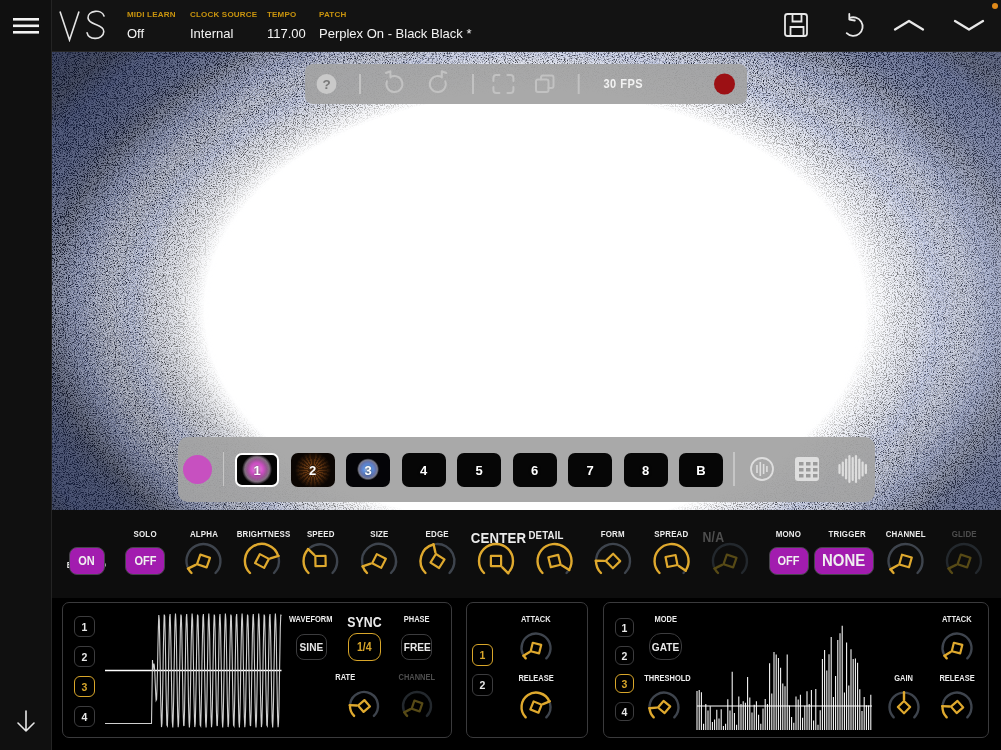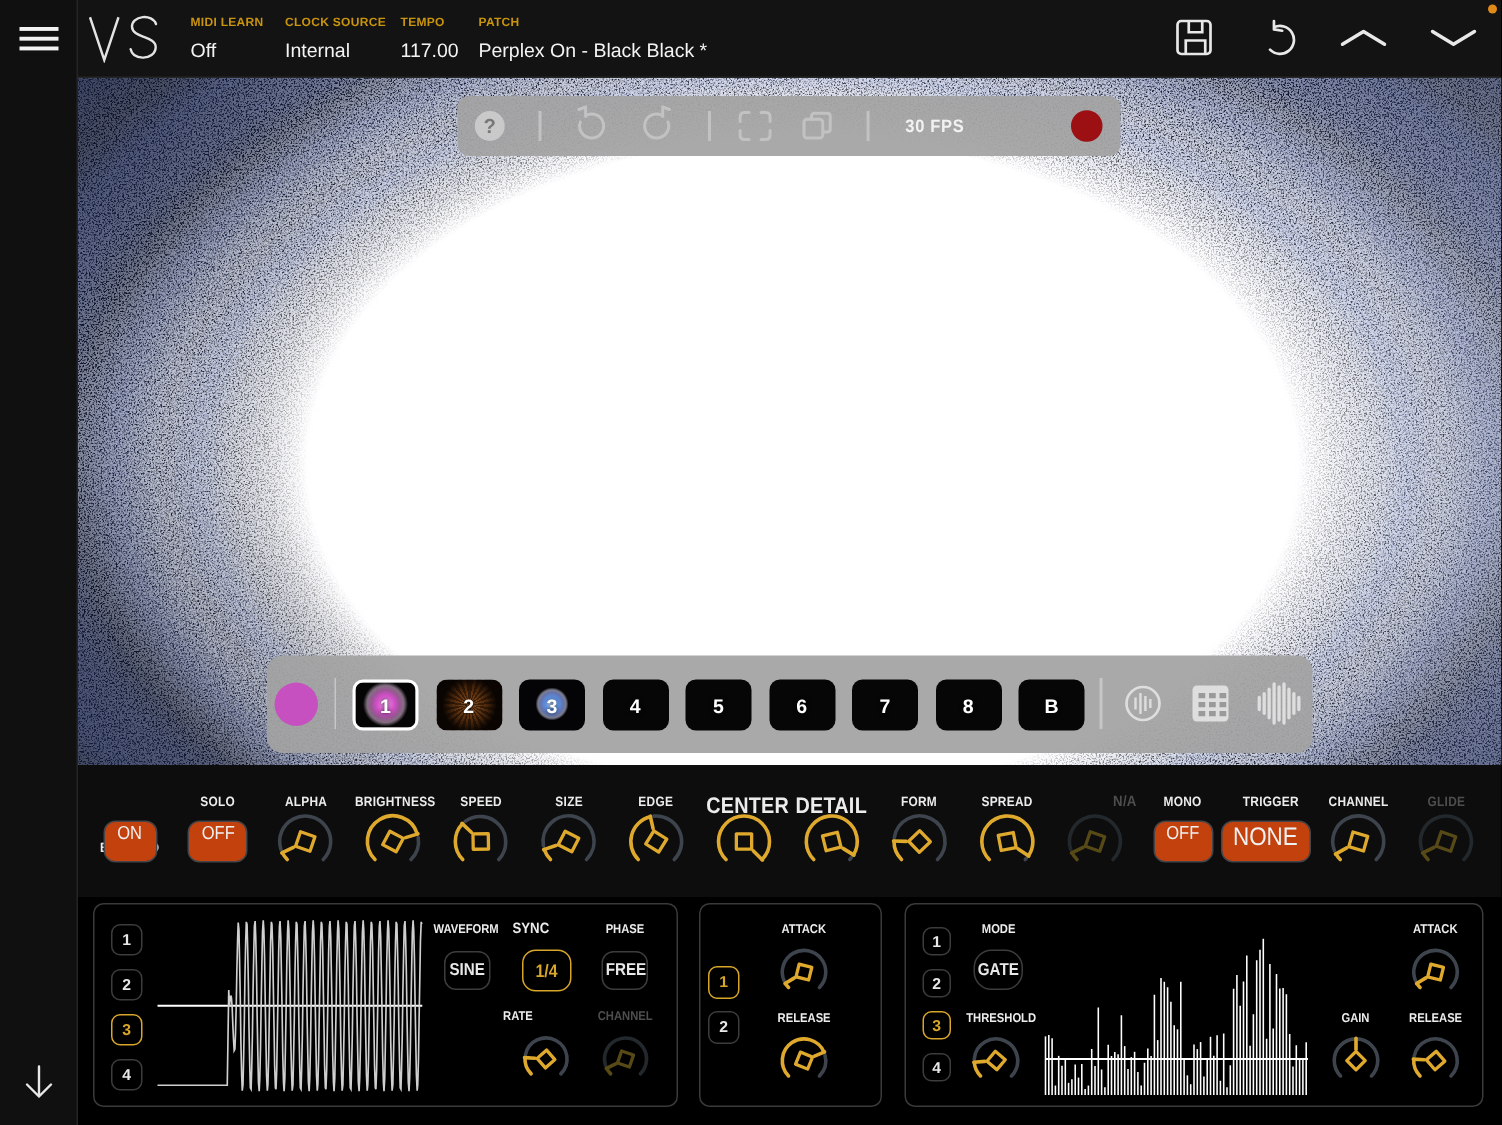--- a/index.html
+++ b/index.html
@@ -1,19 +1,19 @@
 <!DOCTYPE html>
 <html><head><meta charset="utf-8"><style>
 *{margin:0;padding:0;box-sizing:border-box}
 body{width:1001px;height:750px;background:#000;font-family:"Liberation Sans",sans-serif;overflow:hidden;position:relative}
 .abs{position:absolute}
 .lbl{font-weight:bold;color:#ececec;white-space:nowrap}
 .gold{color:#c9940e}
 .dim{color:#4e4e4e}
-.btn{position:absolute;border:1.5px solid #45454a;border-radius:8px;background:#c2410c;color:#f0f0f0;font-weight:normal;display:flex;justify-content:center}
+.btn{position:absolute;border:1.5px solid #45454a;border-radius:8px;background:#a21caf;color:#f0f0f0;font-weight:bold;display:flex;align-items:center;justify-content:center}
 .cond{display:inline-block;transform:scaleX(0.88)}
 </style></head><body>
 <div class="abs" style="left:0;top:0;width:1001px;height:52px;background:#131313;border-bottom:1px solid #262626"></div>
 <div class="abs" style="left:0;top:0;width:52px;height:750px;background:#101010;border-right:1px solid #242424"></div>
 <svg class="abs" style="left:12px;top:17px" width="28" height="20">
     <rect x="1" y="1" width="26" height="2.6" fill="#f2f2f2"></rect>
     <rect x="1" y="7.5" width="26" height="2.6" fill="#f2f2f2"></rect>
     <rect x="1" y="14" width="26" height="2.6" fill="#f2f2f2"></rect>
   </svg>
 <svg class="abs" style="left:58px;top:10px" width="52" height="32" viewBox="0 0 52 32">
@@ -145,24 +145,24 @@
 <div class="abs lbl " style="left:116.0px;top:529px;width:58px;text-align:center;font-size:9px;letter-spacing:.2px"><span class="cond">SOLO</span></div>
 <div class="btn" style="left:125.0px;top:547px;width:40px;height:28px;font-size:12.5px">
     <span class="cond">OFF</span>
   </div>
 <div class="abs lbl " style="left:174.5px;top:529px;width:58px;text-align:center;font-size:9px;letter-spacing:.2px"><span class="cond">ALPHA</span></div>
 <div class="abs lbl " style="left:233.0px;top:529px;width:58px;text-align:center;font-size:9px;letter-spacing:.2px"><span class="cond">BRIGHTNESS</span></div>
 <div class="abs lbl " style="left:291.5px;top:529px;width:58px;text-align:center;font-size:9px;letter-spacing:.2px"><span class="cond">SPEED</span></div>
 <div class="abs lbl " style="left:350.0px;top:529px;width:58px;text-align:center;font-size:9px;letter-spacing:.2px"><span class="cond">SIZE</span></div>
 <div class="abs lbl " style="left:408.5px;top:529px;width:58px;text-align:center;font-size:9px;letter-spacing:.2px"><span class="cond">EDGE</span></div>
 <div class="abs lbl " style="left:467.0px;top:529px;width:58px;text-align:right;font-size:15px;letter-spacing:.2px"><span class="cond">CENTER</span></div>
-<div class="abs lbl " style="left:525.5px;top:529px;width:58px;text-align:center;font-size:15px;letter-spacing:.2px"><span class="cond">DETAIL</span></div>
+<div class="abs lbl " style="left:525.5px;top:529px;width:58px;font-size:11px;letter-spacing:.2px"><span class="cond">DETAIL</span></div>
 <div class="abs lbl " style="left:584.0px;top:529px;width:58px;text-align:center;font-size:9px;letter-spacing:.2px"><span class="cond">FORM</span></div>
 <div class="abs lbl " style="left:642.5px;top:529px;width:58px;text-align:center;font-size:9px;letter-spacing:.2px"><span class="cond">SPREAD</span></div>
-<div class="abs lbl dim" style="left:701.0px;top:529px;width:58px;text-align:right;font-size:10px;letter-spacing:.2px"><span class="cond">N/A</span></div>
+<div class="abs lbl dim" style="left:701.0px;top:529px;width:58px;text-align:left;font-size:14px;letter-spacing:.2px"><span class="cond">N/A</span></div>
 <div class="abs lbl " style="left:759.5px;top:529px;width:58px;text-align:center;font-size:9px;letter-spacing:.2px"><span class="cond">MONO</span></div>
 <div class="btn" style="left:768.5px;top:547px;width:40px;height:28px;font-size:12.5px">
     <span class="cond">OFF</span>
   </div>
 <div class="abs lbl " style="left:818.0px;top:529px;width:58px;text-align:center;font-size:9px;letter-spacing:.2px"><span class="cond">TRIGGER</span></div>
 <div class="btn" style="left:814px;top:547px;width:60px;height:28px;font-size:17px">
     <span class="cond">NONE</span>
   </div>
 <div class="abs lbl " style="left:876.5px;top:529px;width:58px;text-align:center;font-size:9px;letter-spacing:.2px"><span class="cond">CHANNEL</span></div>
 <div class="abs lbl dim" style="left:935.0px;top:529px;width:58px;text-align:center;font-size:9px;letter-spacing:.2px"><span class="cond">GLIDE</span></div>
@@ -221,21 +221,21 @@
 <div class="abs" style="left:603px;top:602px;width:386px;height:136px;border:1.5px solid #3a3a3c;border-radius:7px"></div>
 <div class="abs" style="left:74px;top:616px;width:21px;height:21px;border:1.5px solid #3c3c3e;border-radius:6px;display:flex;align-items:center;justify-content:center;color:#e8e8e8;font-weight:bold;font-size:10.5px">1</div>
 <div class="abs" style="left:74px;top:646px;width:21px;height:21px;border:1.5px solid #3c3c3e;border-radius:6px;display:flex;align-items:center;justify-content:center;color:#e8e8e8;font-weight:bold;font-size:10.5px">2</div>
 <div class="abs" style="left:74px;top:676px;width:21px;height:21px;border:1.5px solid #d8a62a;border-radius:6px;display:flex;align-items:center;justify-content:center;color:#d8a62a;font-weight:bold;font-size:10.5px">3</div>
 <div class="abs" style="left:74px;top:706px;width:21px;height:21px;border:1.5px solid #3c3c3e;border-radius:6px;display:flex;align-items:center;justify-content:center;color:#e8e8e8;font-weight:bold;font-size:10.5px">4</div>
 <svg class="abs" style="left:62px;top:602px" width="390" height="136">
     <line x1="43" y1="68.5" x2="219.5" y2="68.5" stroke="#fff" stroke-width="1.4"></line>
     <path d="M43.0 121.5 L89.5 121.5 L90.5 58.0 L91.0 68.5 L91.4 64.3 L91.9 61.7 L92.3 63.3 L92.8 70.1 L93.2 80.7 L93.7 91.5 L94.1 98.4 L94.6 97.4 L95.0 86.9 L95.5 68.0 L95.9 45.1 L96.4 24.5 L96.8 13.0 L97.3 17.9 L97.7 37.1 L98.2 64.3 L98.6 92.6 L99.1 114.7 L99.5 125.1 L100.0 121.1 L100.4 103.8 L100.9 77.5 L101.3 48.9 L101.8 25.3 L102.2 12.6 L102.7 14.2 L103.1 29.5 L103.6 54.8 L104.0 83.5 L104.5 108.4 L104.9 123.2 L105.4 124.1 L105.8 110.9 L106.3 86.9 L106.7 58.2 L107.2 32.2 L107.6 15.4 L108.1 12.0 L108.5 23.1 L109.0 45.6 L109.4 74.0 L109.9 100.9 L110.3 119.7 L110.8 125.4 L111.2 116.7 L111.7 95.7 L112.1 67.9 L112.6 40.1 L113.0 19.6 L113.5 11.5 L113.9 17.9 L114.4 37.1 L114.8 64.3 L115.3 92.6 L115.7 114.7 L116.2 125.1 L116.6 121.1 L117.1 103.8 L117.5 77.5 L118.0 48.9 L118.4 25.3 L118.9 12.6 L119.3 14.2 L119.8 29.5 L120.2 54.8 L120.7 83.5 L121.1 108.4 L121.6 123.2 L122.0 124.1 L122.5 110.9 L122.9 86.9 L123.4 58.2 L123.8 32.2 L124.3 15.4 L124.7 12.0 L125.2 23.1 L125.6 45.6 L126.1 74.0 L126.5 100.9 L127.0 119.7 L127.4 125.4 L127.9 116.7 L128.3 95.7 L128.8 67.9 L129.2 40.1 L129.7 19.6 L130.1 11.5 L130.6 17.9 L131.0 37.1 L131.5 64.3 L131.9 92.6 L132.4 114.7 L132.8 125.1 L133.3 121.1 L133.7 103.8 L134.2 77.5 L134.6 48.9 L135.1 25.3 L135.5 12.6 L136.0 14.2 L136.4 29.5 L136.9 54.8 L137.3 83.5 L137.8 108.4 L138.2 123.2 L138.7 124.1 L139.1 110.9 L139.6 86.9 L140.0 58.2 L140.5 32.2 L140.9 15.4 L141.4 12.0 L141.8 23.1 L142.3 45.6 L142.7 74.0 L143.2 100.9 L143.6 119.7 L144.1 125.4 L144.5 116.7 L145.0 95.7 L145.4 67.9 L145.9 40.1 L146.3 19.6 L146.8 11.5 L147.2 17.9 L147.7 37.1 L148.1 64.3 L148.6 92.6 L149.0 114.7 L149.5 125.1 L149.9 121.1 L150.4 103.8 L150.8 77.5 L151.3 48.9 L151.7 25.3 L152.2 12.6 L152.6 14.2 L153.1 29.5 L153.5 54.8 L154.0 83.5 L154.4 108.4 L154.9 123.2 L155.3 124.1 L155.8 110.9 L156.2 86.9 L156.7 58.2 L157.1 32.2 L157.6 15.4 L158.0 12.0 L158.5 23.1 L158.9 45.6 L159.4 74.0 L159.8 100.9 L160.3 119.7 L160.7 125.4 L161.2 116.7 L161.6 95.7 L162.1 67.9 L162.5 40.1 L163.0 19.6 L163.4 11.5 L163.9 17.9 L164.3 37.1 L164.8 64.3 L165.2 92.6 L165.7 114.7 L166.1 125.1 L166.6 121.1 L167.0 103.8 L167.5 77.5 L167.9 48.9 L168.4 25.3 L168.8 12.6 L169.3 14.2 L169.7 29.5 L170.2 54.8 L170.6 83.5 L171.1 108.4 L171.5 123.2 L172.0 124.1 L172.4 110.9 L172.9 86.9 L173.3 58.2 L173.8 32.2 L174.2 15.4 L174.7 12.0 L175.1 23.1 L175.6 45.6 L176.0 74.0 L176.5 100.9 L176.9 119.7 L177.4 125.4 L177.8 116.7 L178.3 95.7 L178.7 67.9 L179.2 40.1 L179.6 19.6 L180.1 11.5 L180.5 17.9 L181.0 37.1 L181.4 64.3 L181.9 92.6 L182.3 114.7 L182.8 125.1 L183.2 121.1 L183.7 103.8 L184.1 77.5 L184.6 48.9 L185.0 25.3 L185.5 12.6 L185.9 14.2 L186.4 29.5 L186.8 54.8 L187.3 83.5 L187.7 108.4 L188.2 123.2 L188.6 124.1 L189.1 110.9 L189.5 86.9 L190.0 58.2 L190.4 32.2 L190.9 15.4 L191.3 12.0 L191.8 23.1 L192.2 45.6 L192.7 74.0 L193.1 100.9 L193.6 119.7 L194.0 125.4 L194.5 116.7 L194.9 95.7 L195.4 67.9 L195.8 40.1 L196.3 19.6 L196.7 11.5 L197.2 17.9 L197.6 37.1 L198.1 64.3 L198.5 92.6 L199.0 114.7 L199.4 125.1 L199.9 121.1 L200.3 103.8 L200.8 77.5 L201.2 48.9 L201.7 25.3 L202.1 12.6 L202.6 14.2 L203.0 29.5 L203.5 54.8 L203.9 83.5 L204.4 108.4 L204.8 123.2 L205.3 124.1 L205.7 110.9 L206.2 86.9 L206.6 58.2 L207.1 32.2 L207.5 15.4 L208.0 12.0 L208.4 23.1 L208.9 45.6 L209.3 74.0 L209.8 100.9 L210.2 119.7 L210.7 125.4 L211.1 116.7 L211.6 95.7 L212.0 67.9 L212.5 40.1 L212.9 19.6 L213.4 11.5 L213.8 17.9 L214.3 37.1 L214.7 64.3 L215.2 92.6 L215.6 114.7 L216.1 125.1 L216.5 121.1 L217.0 103.8 L217.4 77.5 L217.9 48.9 L218.3 25.3 L218.8 12.6 L219.2 14.2" fill="none" stroke="#cfcfcf" stroke-width="1.1"></path>
   </svg>
 <div class="abs lbl" style="left:281px;top:614px;width:60px;text-align:center;font-size:8.5px"><span class="cond">WAVEFORM</span></div>
-<div class="abs lbl" style="left:324px;top:614px;width:60px;text-align:center;font-size:10px"><span class="cond">SYNC</span></div>
+<div class="abs lbl" style="left:334px;top:614px;width:60px;text-align:center;font-size:14px"><span class="cond">SYNC</span></div>
 <div class="abs lbl" style="left:387px;top:614px;width:60px;text-align:center;font-size:8.5px"><span class="cond">PHASE</span></div>
 <div class="abs" style="left:296px;top:634px;width:31px;height:26px;border:1.5px solid #3c3c3e;border-radius:8px;display:flex;align-items:center;justify-content:center;color:#e8e8e8;font-weight:bold;font-size:11.5px">
     <span class="cond">SINE</span>
   </div>
 <div class="abs" style="left:348px;top:633px;width:33px;height:28px;border:1.5px solid #d8a62a;border-radius:9px;display:flex;align-items:center;justify-content:center;color:#d8a62a;font-weight:bold;font-size:12px">
     <span class="cond">1/4</span>
   </div>
 <div class="abs" style="left:401px;top:634px;width:31px;height:26px;border:1.5px solid #3c3c3e;border-radius:8px;display:flex;align-items:center;justify-content:flex-start;color:#e8e8e8;font-weight:bold;font-size:11.5px">
     <span class="cond">FREE</span>
   </div>

